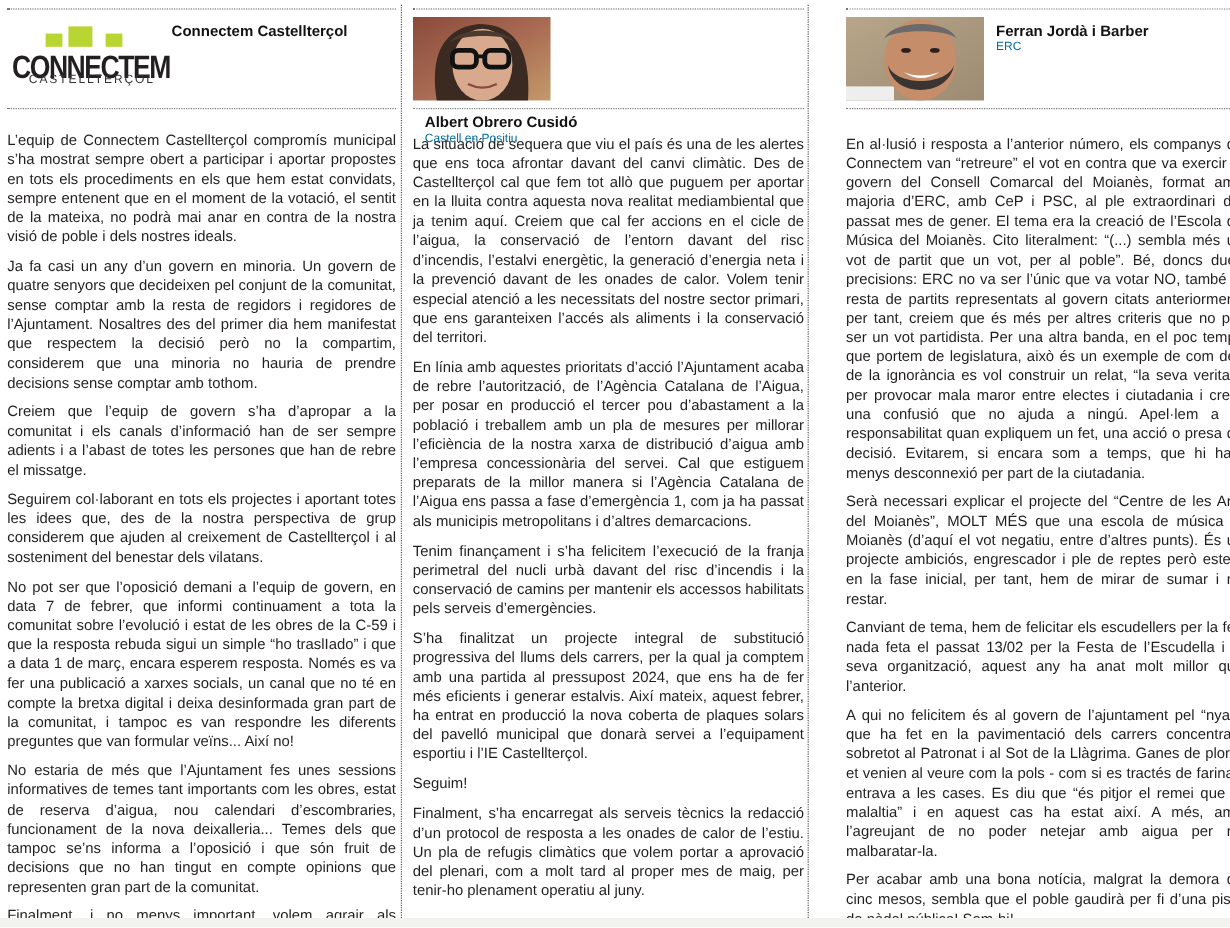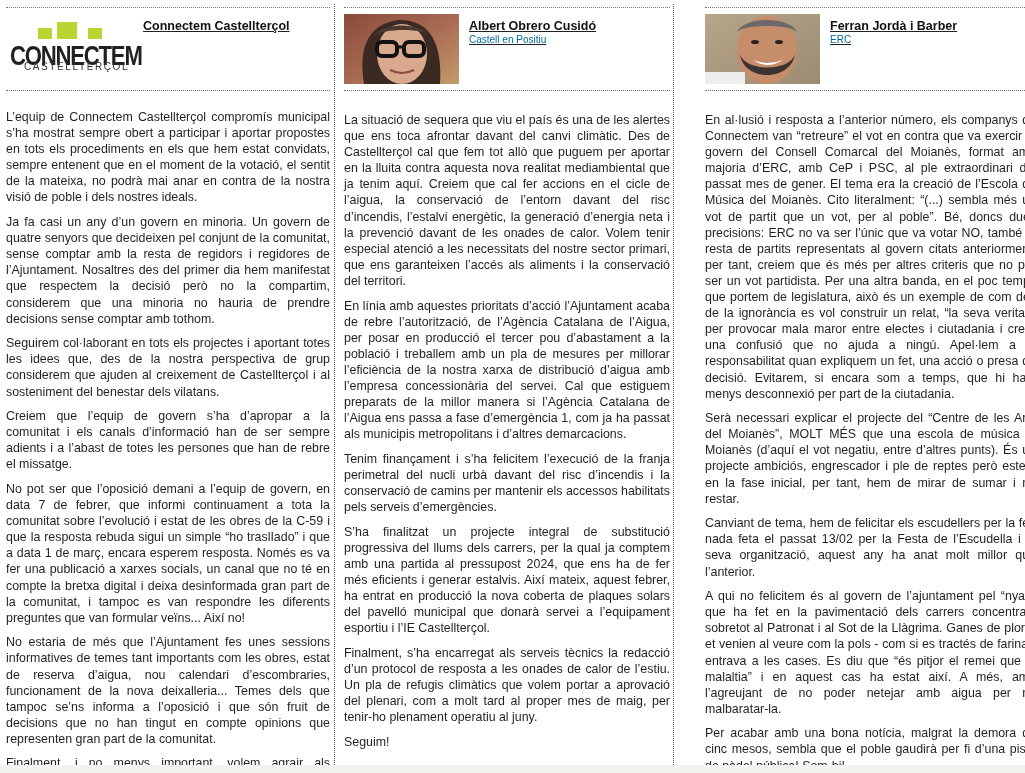--- a/index.html
+++ b/index.html
@@ -33,26 +33,26 @@
     .header {
       position: relative;
       margin-top: 7px;
       border-top: 1px dotted #777;
       border-bottom: 1px dotted #777;
       height: 84px;
       display: flex;
       align-items: flex-start;
     }
     .col1 .header { width: 324px; }
-    .col2 .header { width: 326px; }
+    .col2 .header { width: 326px; flex-direction: column; }
     .col3 .header { width: 330px; }
     .photo {
       width: 115px; height: 70px; margin-top: 6px; flex: 0 0 auto; overflow: hidden;
     }
-    .author-block { margin-left: 10px; margin-top: 11px; text-decoration: underline; }
+    .author-block { margin-left: 10px; margin-top: 11px; }
     .author-name { font-weight: bold; font-size: 12.5px; color: #111; }
     .author-party { font-size: 10px; color: #0369a1; margin-top: 1px; }
     .col1 .author-block { margin-left: 15px; margin-top: 11px; }
 
     .logo { width: 122px; height: 70px; margin-top: 6px; position: relative; flex: 0 0 auto; }
     .logo .sq { position: absolute; background: #b9d531; }
     .logo .sq1 { left: 32px; top: 14px; width: 14px; height: 11px; }
     .logo .sq2 { left: 51px; top: 8px; width: 20px; height: 17px; }
     .logo .sq3 { left: 82px; top: 14px; width: 14px; height: 11px; }
     .logo .wordmark {
@@ -92,22 +92,22 @@
         <div class="wordmark">CONNECTEM</div>
         <div class="subword">CASTELLTERÇOL</div>
       </div>
       <div class="author-block">
         <div class="author-name">Connectem Castellterçol</div>
       </div>
     </div>
     <div class="body-text">
       <p>L’equip de Connectem Castellterçol compromís municipal s’ha mostrat sempre obert a participar i aportar propostes en tots els procediments en els que hem estat convidats, sempre entenent que en el moment de la votació, el sentit de la mateixa, no podrà mai anar en contra de la nostra visió de poble i dels nostres ideals.</p>
       <p>Ja fa casi un any d’un govern en minoria. Un govern de quatre senyors que decideixen pel conjunt de la comunitat, sense comptar amb la resta de regidors i regidores de l’Ajuntament. Nosaltres des del primer dia hem manifestat que respectem la decisió però no la compartim, considerem que una minoria no hauria de prendre decisions sense comptar amb tothom.</p>
+      <p>Creiem que l’equip de govern s’ha d’apropar a la comunitat i els canals d’informació han de ser sempre adients i a l’abast de totes les persones que han de rebre el missatge.</p>
       <p>Seguirem col·laborant en tots els projectes i aportant totes les idees que, des de la nostra perspectiva de grup considerem que ajuden al creixement de Castellterçol i al sosteniment del benestar dels vilatans.</p>
-      <p>Creiem que l’equip de govern s’ha d’apropar a la comunitat i els canals d’informació han de ser sempre adients i a l’abast de totes les persones que han de rebre el missatge.</p>
       <p>No pot ser que l’oposició demani a l’equip de govern, en data 7 de febrer, que informi continuament a tota la comunitat sobre l’evolució i estat de les obres de la C-59 i que la resposta rebuda sigui un simple “ho traslIado” i que a data 1 de març, encara esperem resposta. Només es va fer una publicació a xarxes socials, un canal que no té en compte la bretxa digital i deixa desinformada gran part de la comunitat, i tampoc es van respondre les diferents preguntes que van formular veïns... Així no!</p>
       <p>No estaria de més que l’Ajuntament fes unes sessions informatives de temes tant importants com les obres, estat de reserva d’aigua, nou calendari d’escombraries, funcionament de la nova deixalleria... Temes dels que tampoc se’ns informa a l’oposició i que són fruit de decisions que no han tingut en compte opinions que representen gran part de la comunitat.</p>
       <p>Finalment, i no menys important, volem agrair als escudellers l’organització i repartiment de l’escudella d’aquest any que ha estat un èxit rotund. Moltes felicitats!</p>
     </div>
     <div class="vsep"></div>
   </section>
 
   <section class="col col2">
     <div class="header">
       <div class="photo">
@@ -132,22 +132,22 @@
       <div class="author-block">
         <div class="author-name">Albert Obrero Cusidó</div>
         <div class="author-party">Castell en Positiu</div>
       </div>
     </div>
     <div class="body-text">
       <p>La situació de sequera que viu el país és una de les alertes que ens toca afrontar davant del canvi climàtic. Des de Castellterçol cal que fem tot allò que puguem per aportar en la lluita contra aquesta nova realitat mediambiental que ja tenim aquí. Creiem que cal fer accions en el cicle de l’aigua, la conservació de l’entorn davant del risc d’incendis, l’estalvi energètic, la generació d’energia neta i la prevenció davant  de les onades de calor. Volem tenir especial atenció a les necessitats del nostre sector primari, que ens garanteixen l’accés als aliments i la conservació del territori.</p>
       <p>En línia amb aquestes prioritats d’acció l’Ajuntament acaba de rebre l’autorització, de l’Agència Catalana de l’Aigua, per posar en producció el tercer pou d’abastament a la població i treballem amb un pla de mesures per millorar l’eficiència de la nostra xarxa de distribució d’aigua amb l’empresa concessionària del servei. Cal que estiguem preparats de la millor manera si l’Agència Catalana de l’Aigua ens passa a fase d’emergència 1, com ja ha passat als municipis metropolitans i d’altres demarcacions.</p>
       <p>Tenim finançament i s’ha felicitem l’execució de la franja perimetral del nucli urbà davant del risc d’incendis i la conservació de camins per mantenir els accessos habilitats pels serveis d’emergències.</p>
       <p>S’ha finalitzat un projecte integral de substitució progressiva del llums dels carrers, per la qual ja comptem amb una partida al pressupost 2024, que ens ha de fer més eficients i generar estalvis. Així mateix, aquest febrer, ha entrat en producció la nova coberta de plaques solars del pavelló municipal que donarà servei a l’equipament esportiu i l’IE Castellterçol.</p>
+      <p>Seguim!</p>
       <p>Finalment, s’ha encarregat als serveis tècnics la redacció d’un protocol de resposta a les onades de calor de l’estiu. Un pla de refugis climàtics que volem portar a aprovació del plenari, com a molt tard al proper mes de maig, per tenir-ho plenament operatiu al juny.</p>
-      <p>Seguim!</p>
     </div>
     <div class="vsep"></div>
   </section>
 
   <section class="col col3">
     <div class="header">
       <div class="photo">
         <svg width="115" height="70" viewBox="0 0 115 70">
           <defs>
             <linearGradient id="bg3" x1="0" y1="0" x2="1" y2="1">

